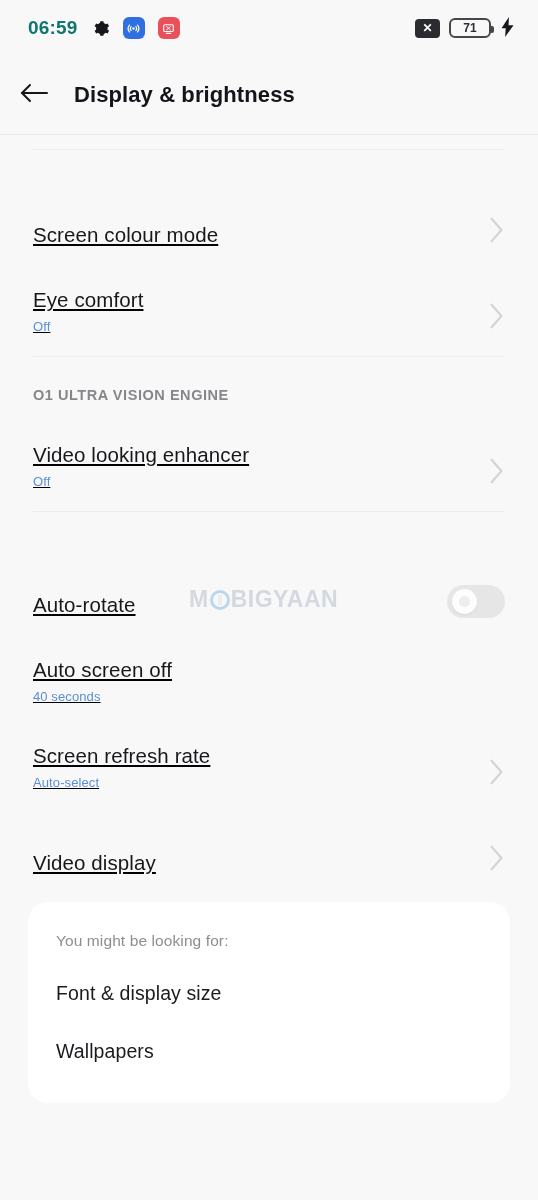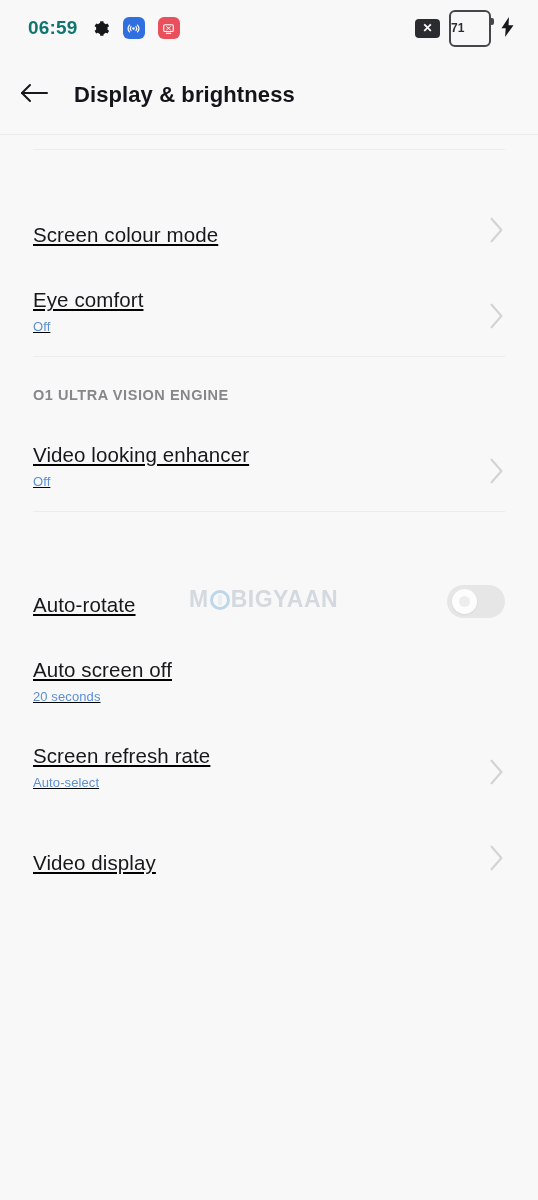--- a/index.html
+++ b/index.html
@@ -52,24 +52,24 @@
     background: #2a2c30;
     border-radius: 4px;
     display: flex; align-items: center; justify-content: center;
     color: #ffffff;
     font-size: 12px;
     font-weight: 700;
     line-height: 1;
   }
   .battery {
     position: relative;
-    width: 42px; height: 37px;
+    width: 42px; height: 20px;
     border: 2px solid #45474b;
     border-radius: 6px;
-    display: flex; align-items: center; justify-content: flex-start;
+    display: flex; align-items: center; justify-content: center;
   }
   .battery::after {
     content: "";
     position: absolute;
     right: -5px; top: 6px;
     width: 3px; height: 7px;
     background: #45474b;
     border-radius: 0 2px 2px 0;
   }
   .battery span {
@@ -353,21 +353,21 @@
       <div class="toggle">
         <div class="knob"></div>
       </div>
     </div>
 
     <div class="gap-14"></div>
 
     <div class="row">
       <div class="row-text">
         <div class="row-title">Auto screen off</div>
-        <div class="row-sub">20 seconds</div>
+        <div class="row-sub">40 seconds</div>
       </div>
     </div>
 
     <div class="gap-14"></div>
 
     <div class="row">
       <div class="row-text">
         <div class="row-title">Screen refresh rate</div>
         <div class="row-sub">Auto-select</div>
       </div>
@@ -386,20 +386,27 @@
       </div>
       <span class="chev">
         <svg width="17" height="28" viewBox="0 0 12 20" fill="none" stroke="#b6b7ba" stroke-width="1.6" stroke-linecap="round" stroke-linejoin="round">
           <path d="M2.5 2 9.5 10l-7 8"></path>
         </svg>
       </span>
     </div>
 
     <div class="gap-26"></div>
 
+    <div class="card">
+      <div class="card-caption">You might be looking for:</div>
+      <div class="card-gap-a"></div>
+      <div class="card-item">Font &amp; display size</div>
+      <div class="card-gap-b"></div>
+      <div class="card-item">Wallpapers</div>
+    </div>
 
   </div>
 
   <div class="watermark">
     <span>M</span>
     <span class="wm-o"></span>
     <span>BIGYAAN</span>
   </div>
 
 </div>

